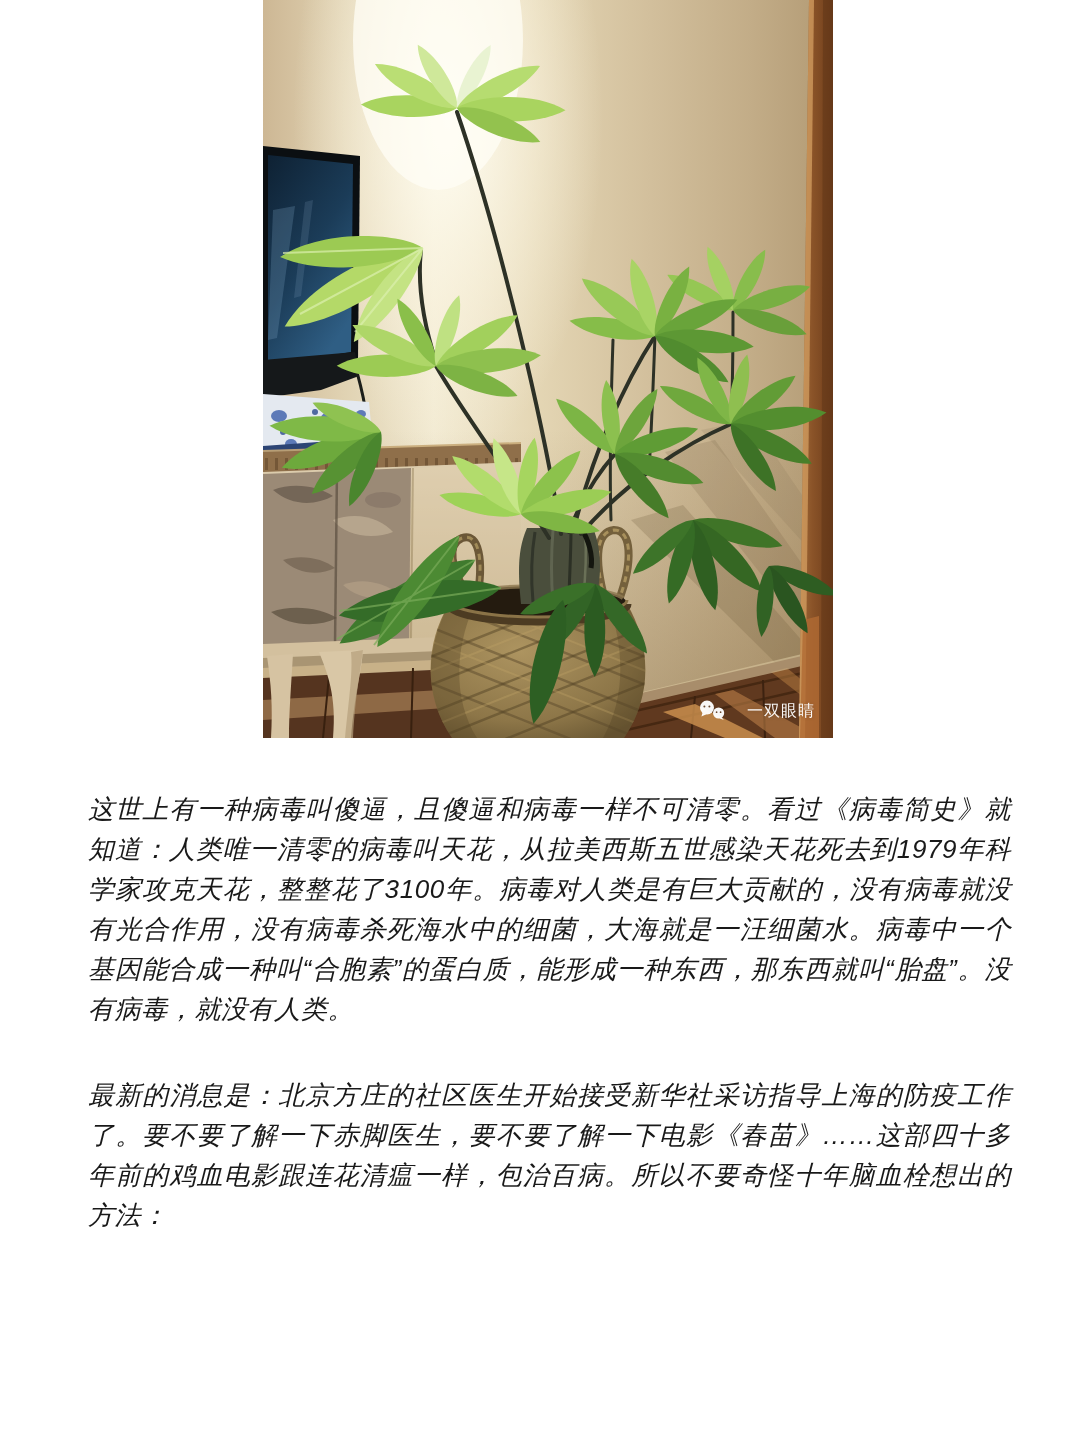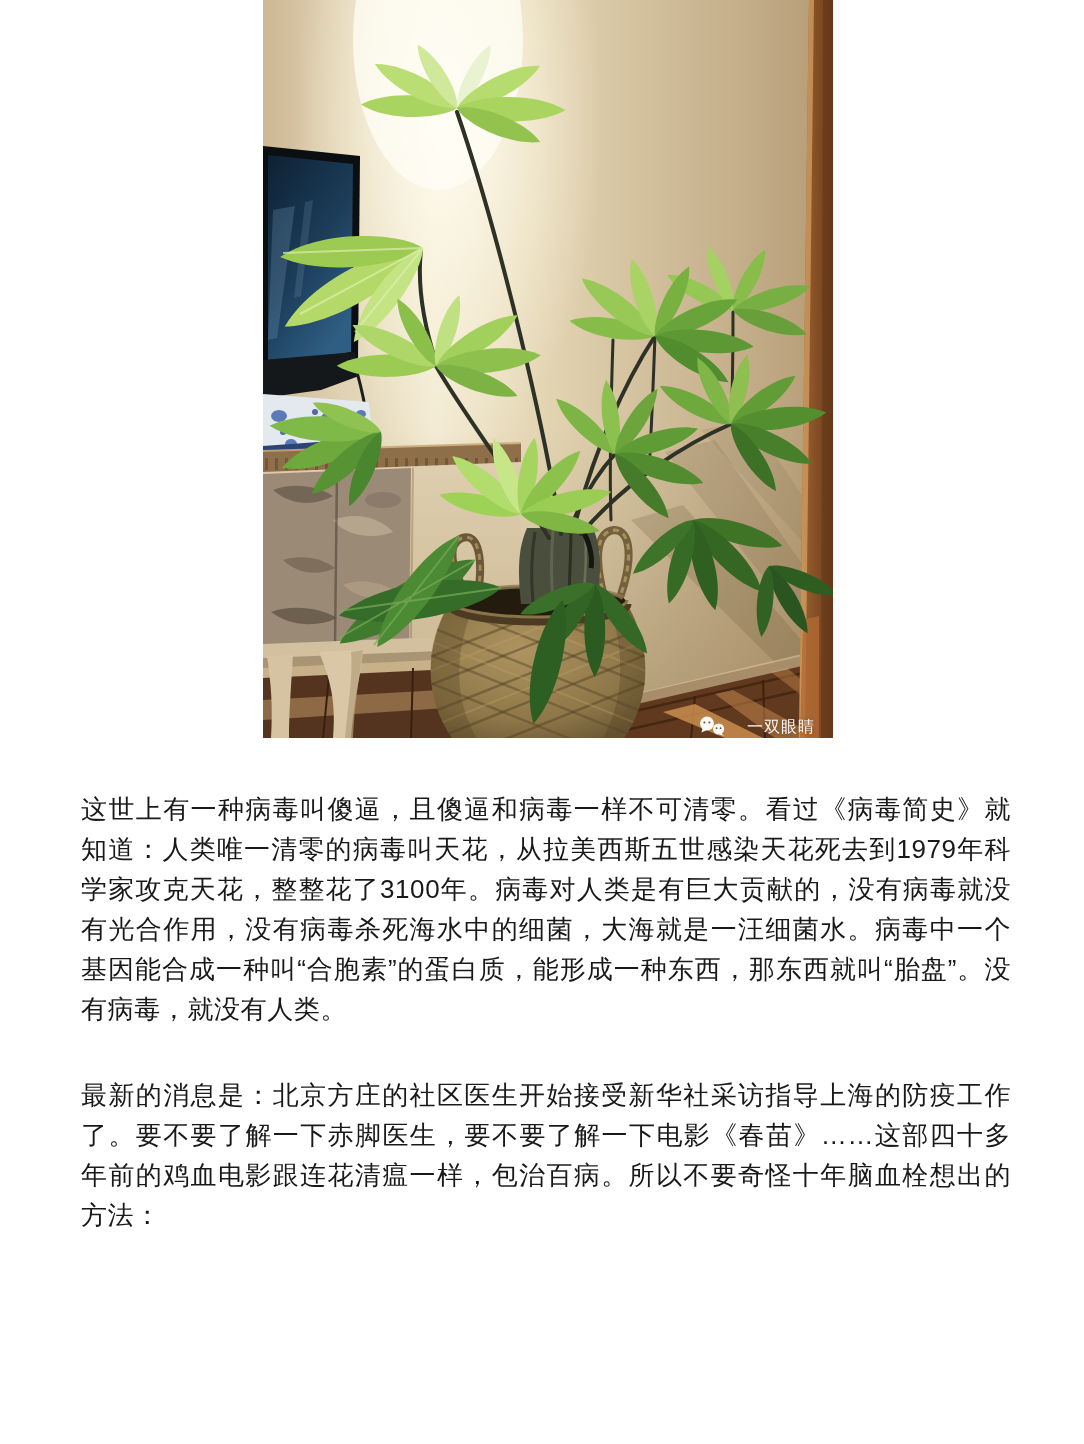--- a/index.html
+++ b/index.html
@@ -4,31 +4,31 @@
 <style>
   html,body{margin:0;padding:0;}
   body{
     width:1084px;height:1444px;background:#ffffff;overflow:hidden;
     font-family:"Liberation Sans", sans-serif;
   }
   .page{position:relative;width:1084px;height:1444px;background:#fff;}
   figure.photo{position:absolute;left:263px;top:0;width:570px;height:738px;margin:0;padding:0;}
   .scene{display:block;width:570px;height:738px;}
   .watermark{
-    position:absolute;right:18px;bottom:0;display:flex;align-items:center;gap:20px;
+    position:absolute;right:18px;bottom:16px;display:flex;align-items:center;gap:20px;
     color:#ffffff;font-size:16px;letter-spacing:1px;opacity:.96;
     text-shadow:0 0 4px rgba(60,35,15,.35);
   }
   .watermark svg{display:block;}
   .article-body{
     position:absolute;left:72px;top:789px;width:939px;
     color:#191919;font-size:26px;line-height:40px;letter-spacing:.6px;
     text-align:justify;
   }
-  .article-body p{margin:0 0 46px 9px;}
+  .article-body p{margin:0 0 46px 16px;font-style:italic;}
 </style>
 </head>
 <body>
 
 <div class="page">
 
   <figure class="photo" aria-label="室内照片：一棵发财树盆栽放在藤编篮里，左侧是米色电视柜与电视，右侧为木门框与木地板">
     <svg class="scene" viewBox="0 0 570 738" preserveAspectRatio="none" aria-hidden="true">
       <defs>
         <linearGradient id="wallG" x1="0" y1="0" x2="1" y2="0">

